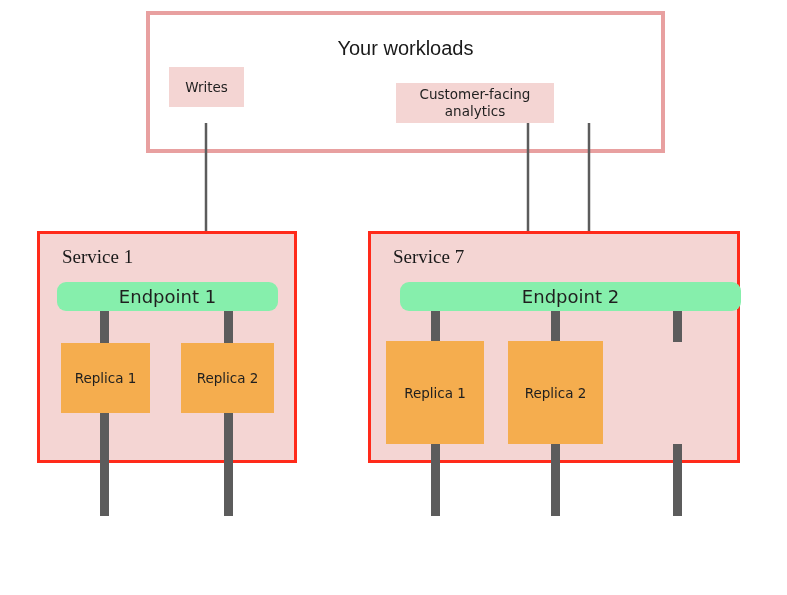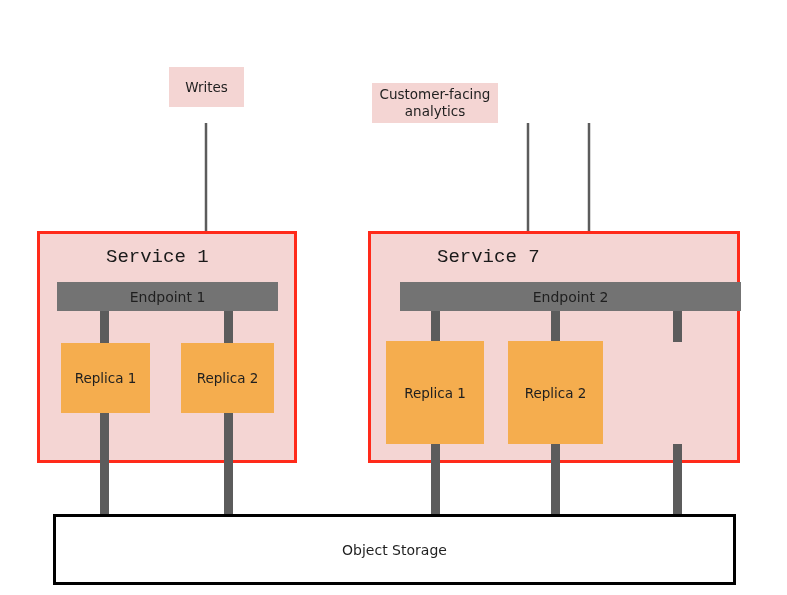--- a/index.html
+++ b/index.html
@@ -46,52 +46,52 @@
     font-size: 13.5px;
     display: flex;
     align-items: center;
     justify-content: center;
     text-align: center;
     line-height: 1.25;
     box-sizing: border-box;
     padding: 2px 4px;
   }
   #chip-writes  { left: 169px; top: 67px; width: 75px;  height: 40px; }
-  #chip-cfa     { left: 372px; top: 83px; width: 126px; height: 40px; }
+  #chip-cfa     { left: 396px; top: 83px; width: 158px; height: 40px; }
   #chip-adhoc   { left: 552px; top: 83px; width: 91px;  height: 40px; }
 
   
   .service-box {
     position: absolute;
     background: #F4D5D3;
     border: 3px solid #FF2A1A;
     box-sizing: border-box;
   }
   #service-1 { left: 37px;  top: 231px; width: 260px; height: 232px; }
   #service-2 { left: 368px; top: 231px; width: 372px; height: 232px; }
   .service-title {
     position: absolute;
     left: 22px;
     top: 12px;
     font-size: 19px;
     color: #1a1a1a;
-    font-family: Liberation Mono, monospace;
-    margin-left: 44px;
+    font-family: Liberation Serif, serif;
   }
 
   
   .endpoint {
     position: absolute;
-    background: #737373;
-    color: #1f1f1f;
-    font-size: 14px;
-    display: flex;
-    align-items: center;
-    justify-content: center;
-    box-sizing: border-box;
+    background: #86efac;
+    color: #1f1f1f;
+    font-size: 18px;
+    display: flex;
+    align-items: center;
+    justify-content: center;
+    box-sizing: border-box;
+    border-radius: 9px;
   }
   #endpoint-1 { left: 57px;  top: 282px; width: 221px; height: 29px; }
   #endpoint-2 { left: 400px; top: 282px; width: 341px; height: 29px; }
 
   
   .replica {
     position: absolute;
     background: #F5AD4E;
     color: #1f1f1f;
     font-size: 13.5px;
@@ -134,20 +134,23 @@
   .arrow-svg {
     position: absolute;
     overflow: visible;
   }
 </style>
 </head>
 <body>
 
 <div id="canvas">
 
+  <div class="workloads-box">
+    <div class="workloads-title">Your workloads</div>
+  </div>
 
   <div class="chip" id="chip-writes">Writes</div>
 
   <div class="chip" id="chip-cfa">Customer-facing analytics</div>
 
 
   <svg class="arrow-svg" style="left:186px; top:118px;" width="40" height="170">
     <line x1="20" y1="5" x2="20" y2="140" stroke="#5C5C5C" stroke-width="2.5"></line>
     <polygon points="20,160 11,134 29,134" fill="#5C5C5C"></polygon>
   </svg>
@@ -190,15 +193,14 @@
 
   <div class="replica" id="s2-replica-1">Replica 1</div>
 
   <div class="replica" id="s2-replica-2">Replica 2</div>
 
 
   <div class="link" style="left:431px; top:444px; height:72px;"></div>
   <div class="link" style="left:551px; top:444px; height:72px;"></div>
   <div class="link" style="left:673px; top:444px; height:72px;"></div>
 
-  <div class="storage-box">Object Storage</div>
 
 </div>
 
 </body></html>

